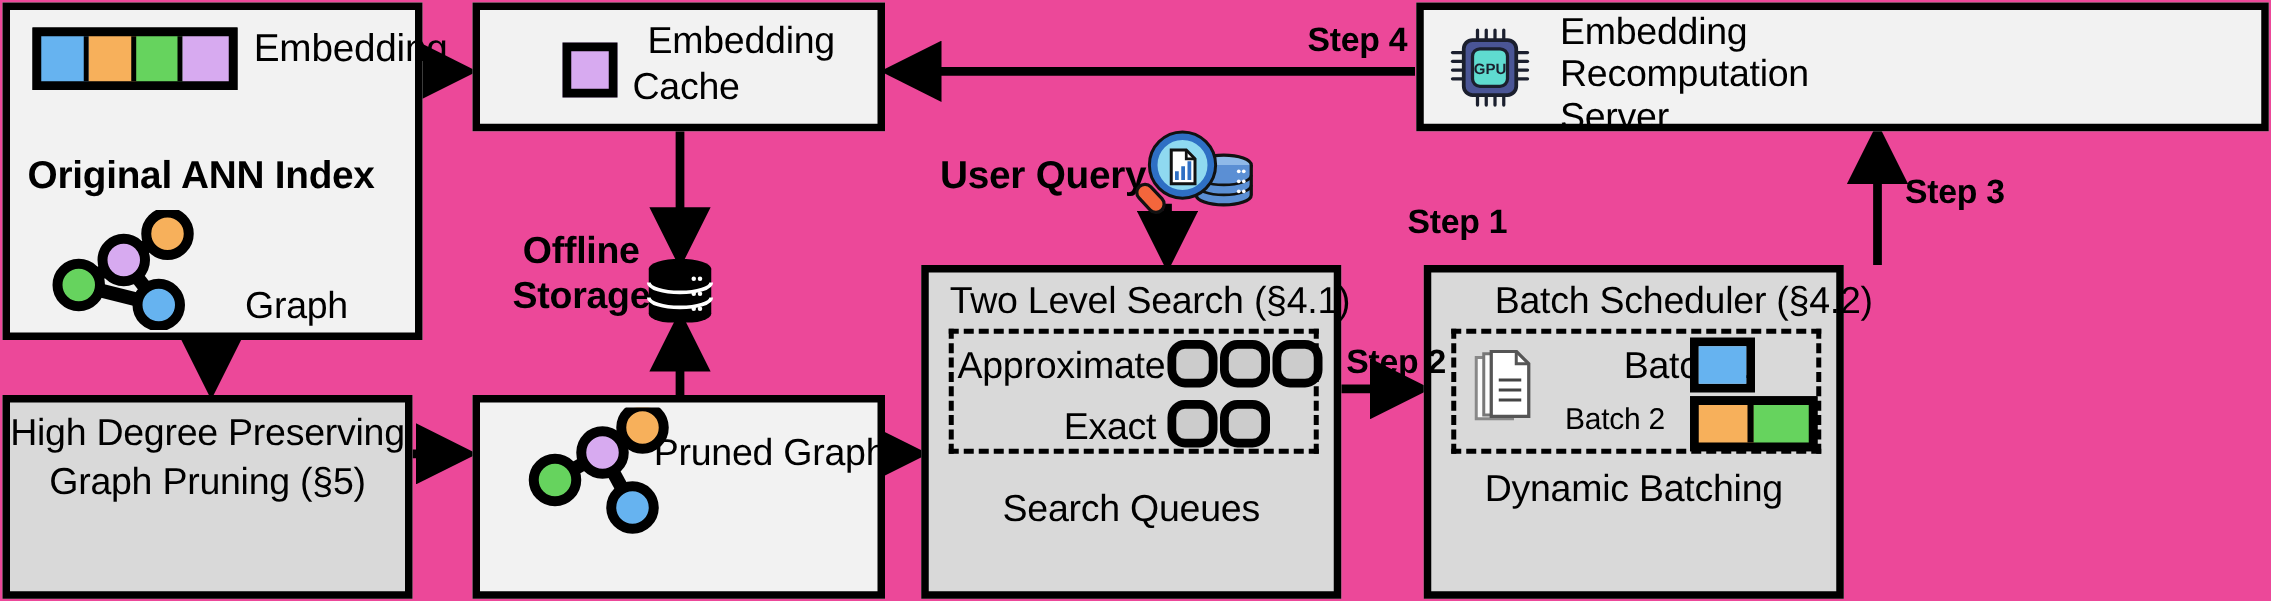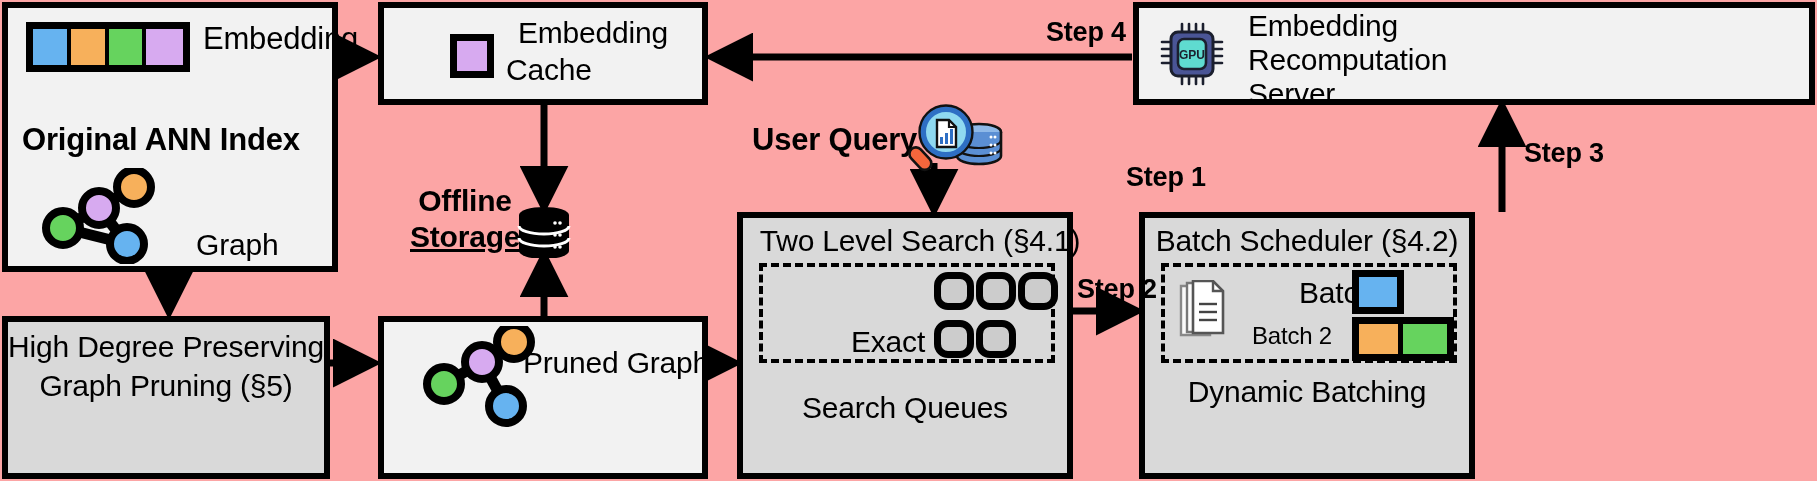--- a/index.html
+++ b/index.html
@@ -8,21 +8,21 @@
     background: #ffffff;
   }
   body {
     font-family: "Liberation Sans", sans-serif;
     -webkit-font-smoothing: antialiased;
   }
   #canvas {
     position: relative;
     width: 1817px;
     height: 481px;
-    background: #fca5a5;
+    background: #ec4899;
     overflow: hidden;
   }
   .box {
     position: absolute;
     box-sizing: border-box;
     border: 6px solid #000000;
     background: #f2f2f2;
   }
   .box.shaded { background: #d9d9d9; }
   .dashbox {
@@ -151,21 +151,21 @@
   <div class="box shaded" style="left:2px; top:316px; width:328px; height:163px;"></div>
   <div class="lbl ctr" style="left:2px; top:330px; width:328px; font-size:30px;">High Degree Preserving</div>
   <div class="lbl ctr" style="left:2px; top:369px; width:328px; font-size:30px;">Graph Pruning (§5)</div>
 
   <div class="box" style="left:378px; top:2px; width:330px; height:103px;"></div>
   <div class="swatch" style="left:450px; top:34px; width:44px; height:44px; background:#d7aaf0;"></div>
   <div class="lbl" style="left:518px; top:16px; font-size:30px;">Embedding</div>
   <div class="lbl" style="left:506px; top:53px; font-size:30px;">Cache</div>
 
   <div class="lbl ctr" style="left:410px; top:184px; width:110px; font-size:30px; font-weight:bold;">Offline</div>
-  <div class="lbl ctr" style="left:410px; top:220px; width:110px; font-size:30px; font-weight:bold;text-decoration:underline;">Storage</div>
+  <div class="lbl ctr" style="left:410px; top:220px; width:110px; font-size:30px; font-weight:bold;">Storage</div>
 
   <svg class="gicon" style="left:517px; top:206px;" width="54" height="52" viewBox="0 0 54 52">
     <ellipse cx="27" cy="9" rx="25" ry="8" fill="#000"></ellipse>
     <rect x="2" y="9" width="50" height="36" fill="#000"></rect>
     <ellipse cx="27" cy="45" rx="25" ry="8" fill="#000"></ellipse>
     <path d="M2,20 A25,8 0 0 0 52,20" fill="none" stroke="#fff" stroke-width="3"></path>
     <path d="M2,32 A25,8 0 0 0 52,32" fill="none" stroke="#fff" stroke-width="3"></path>
     <circle cx="38" cy="17" r="1.8" fill="#fff"></circle>
       <circle cx="43" cy="17" r="1.8" fill="#fff"></circle>
     <circle cx="38" cy="29" r="1.8" fill="#fff"></circle>
@@ -215,32 +215,33 @@
     <rect x="40" y="35" width="3" height="7" fill="#2e6fc4"></rect>
     <rect x="45" y="31" width="3" height="11" fill="#2e6fc4"></rect>
     <rect x="50" y="27" width="3" height="15" fill="#2e6fc4"></rect>
   </svg>
 
   <div class="box shaded" style="left:737px; top:212px; width:336px; height:267px;"></div>
   <div class="lbl ctr" style="left:737px; top:224px; width:336px; font-size:30px;margin-left:15px;">Two Level Search (§4.1)</div>
 
   <div class="dashbox" style="left:759px; top:263px; width:296px; height:100px;"></div>
 
+  <div class="lbl" style="left:766px; top:276px; font-size:30px;">Approximate</div>
   <div class="qslot" style="left:934px; top:272px; width:40px; height:38px;"></div>
   <div class="qslot" style="left:976px; top:272px; width:40px; height:38px;"></div>
   <div class="qslot" style="left:1018px; top:272px; width:40px; height:38px;"></div>
 
   <div class="lbl" style="left:851px; top:325px; font-size:30px;">Exact</div>
   <div class="qslot" style="left:934px; top:320px; width:40px; height:38px;"></div>
   <div class="qslot" style="left:976px; top:320px; width:40px; height:38px;"></div>
 
   <div class="lbl ctr" style="left:737px; top:375px; width:336px; font-size:30px;margin-top:16px;">Search Queues</div>
 
   <div class="box shaded" style="left:1139px; top:212px; width:336px; height:267px;"></div>
-  <div class="lbl ctr" style="left:1139px; top:224px; width:336px; font-size:30px;">Batch Scheduler (§4.2)</div>
+  <div class="lbl ctr" style="left:1179px; top:224px; width:336px; font-size:30px;">Batch Scheduler (§4.2)</div>
 
   <div class="dashbox" style="left:1161px; top:263px; width:296px; height:100px;"></div>
 
   <svg class="gicon" style="left:1178px; top:280px;" width="50" height="62" viewBox="0 0 50 62">
     <path d="M3,6 h20 l9,9 v40 h-29 z" fill="#fafafa" stroke="#888" stroke-width="2.4"></path>
     <path d="M9,3 h20 l9,9 v40 h-29 z" fill="#fcfcfc" stroke="#777" stroke-width="2.4"></path>
     <path d="M15,1 h20 l10,10 v42 h-30 z" fill="#ffffff" stroke="#555" stroke-width="2.6"></path>
     <path d="M35,1 v10 h10" fill="none" stroke="#555" stroke-width="2.4"></path>
     <line x1="21" y1="24" x2="39" y2="24" stroke="#444" stroke-width="2.4"></line>
     <line x1="21" y1="32" x2="39" y2="32" stroke="#444" stroke-width="2.4"></line>

